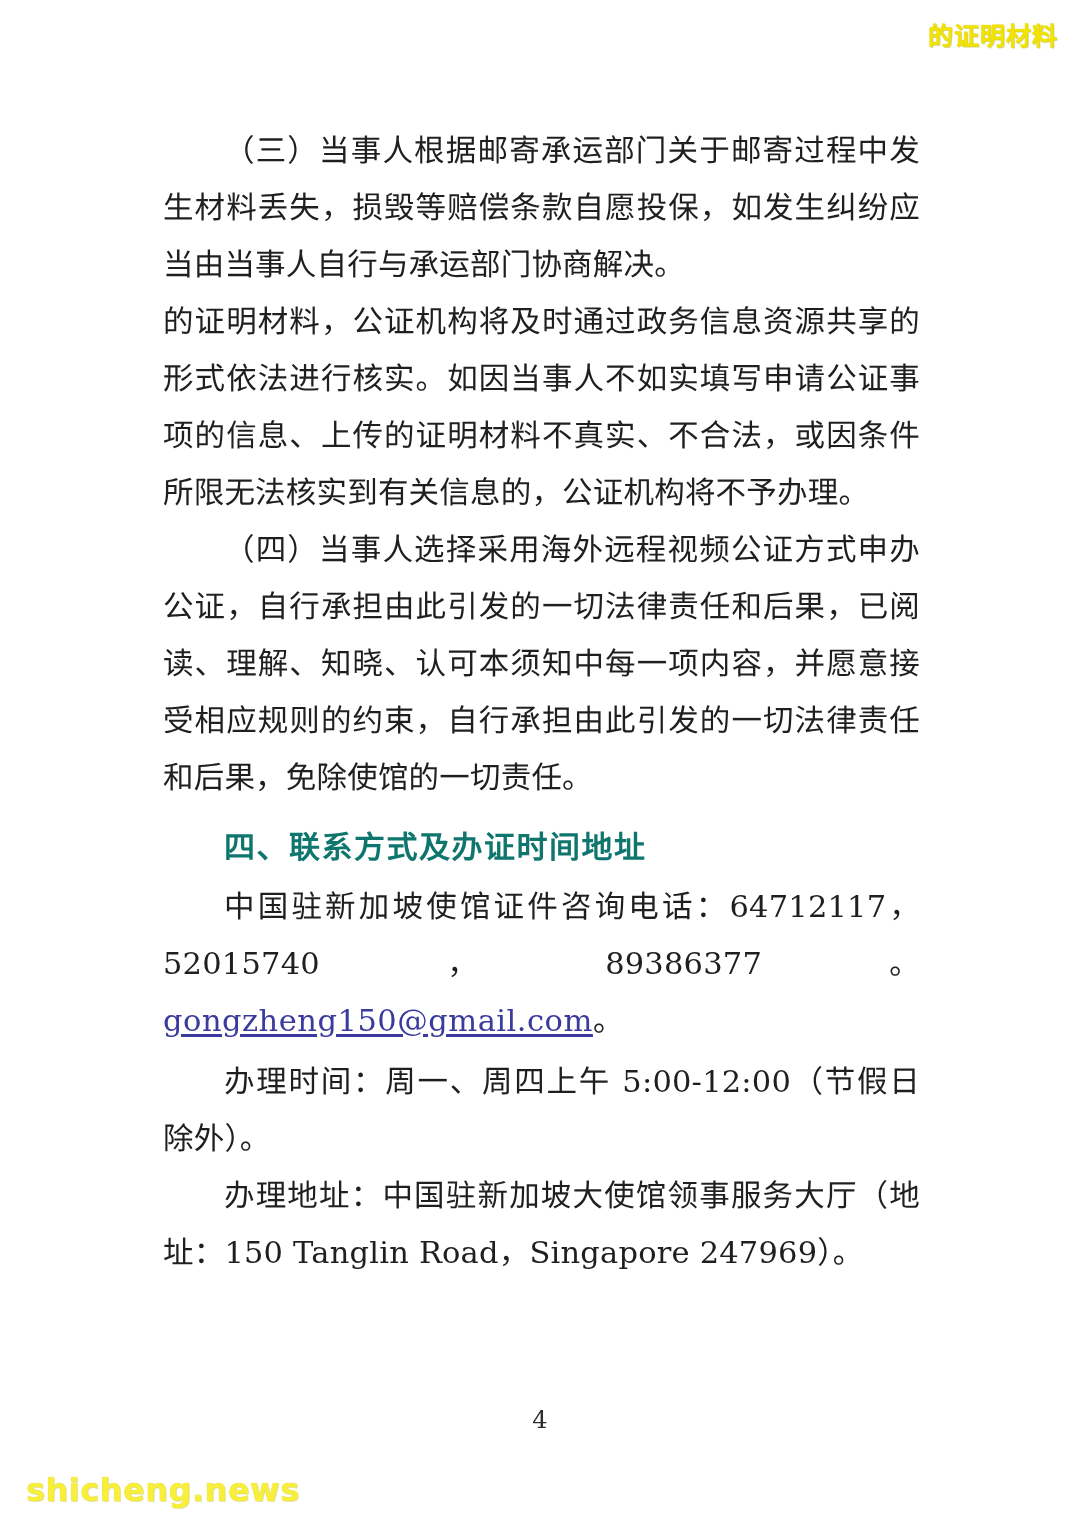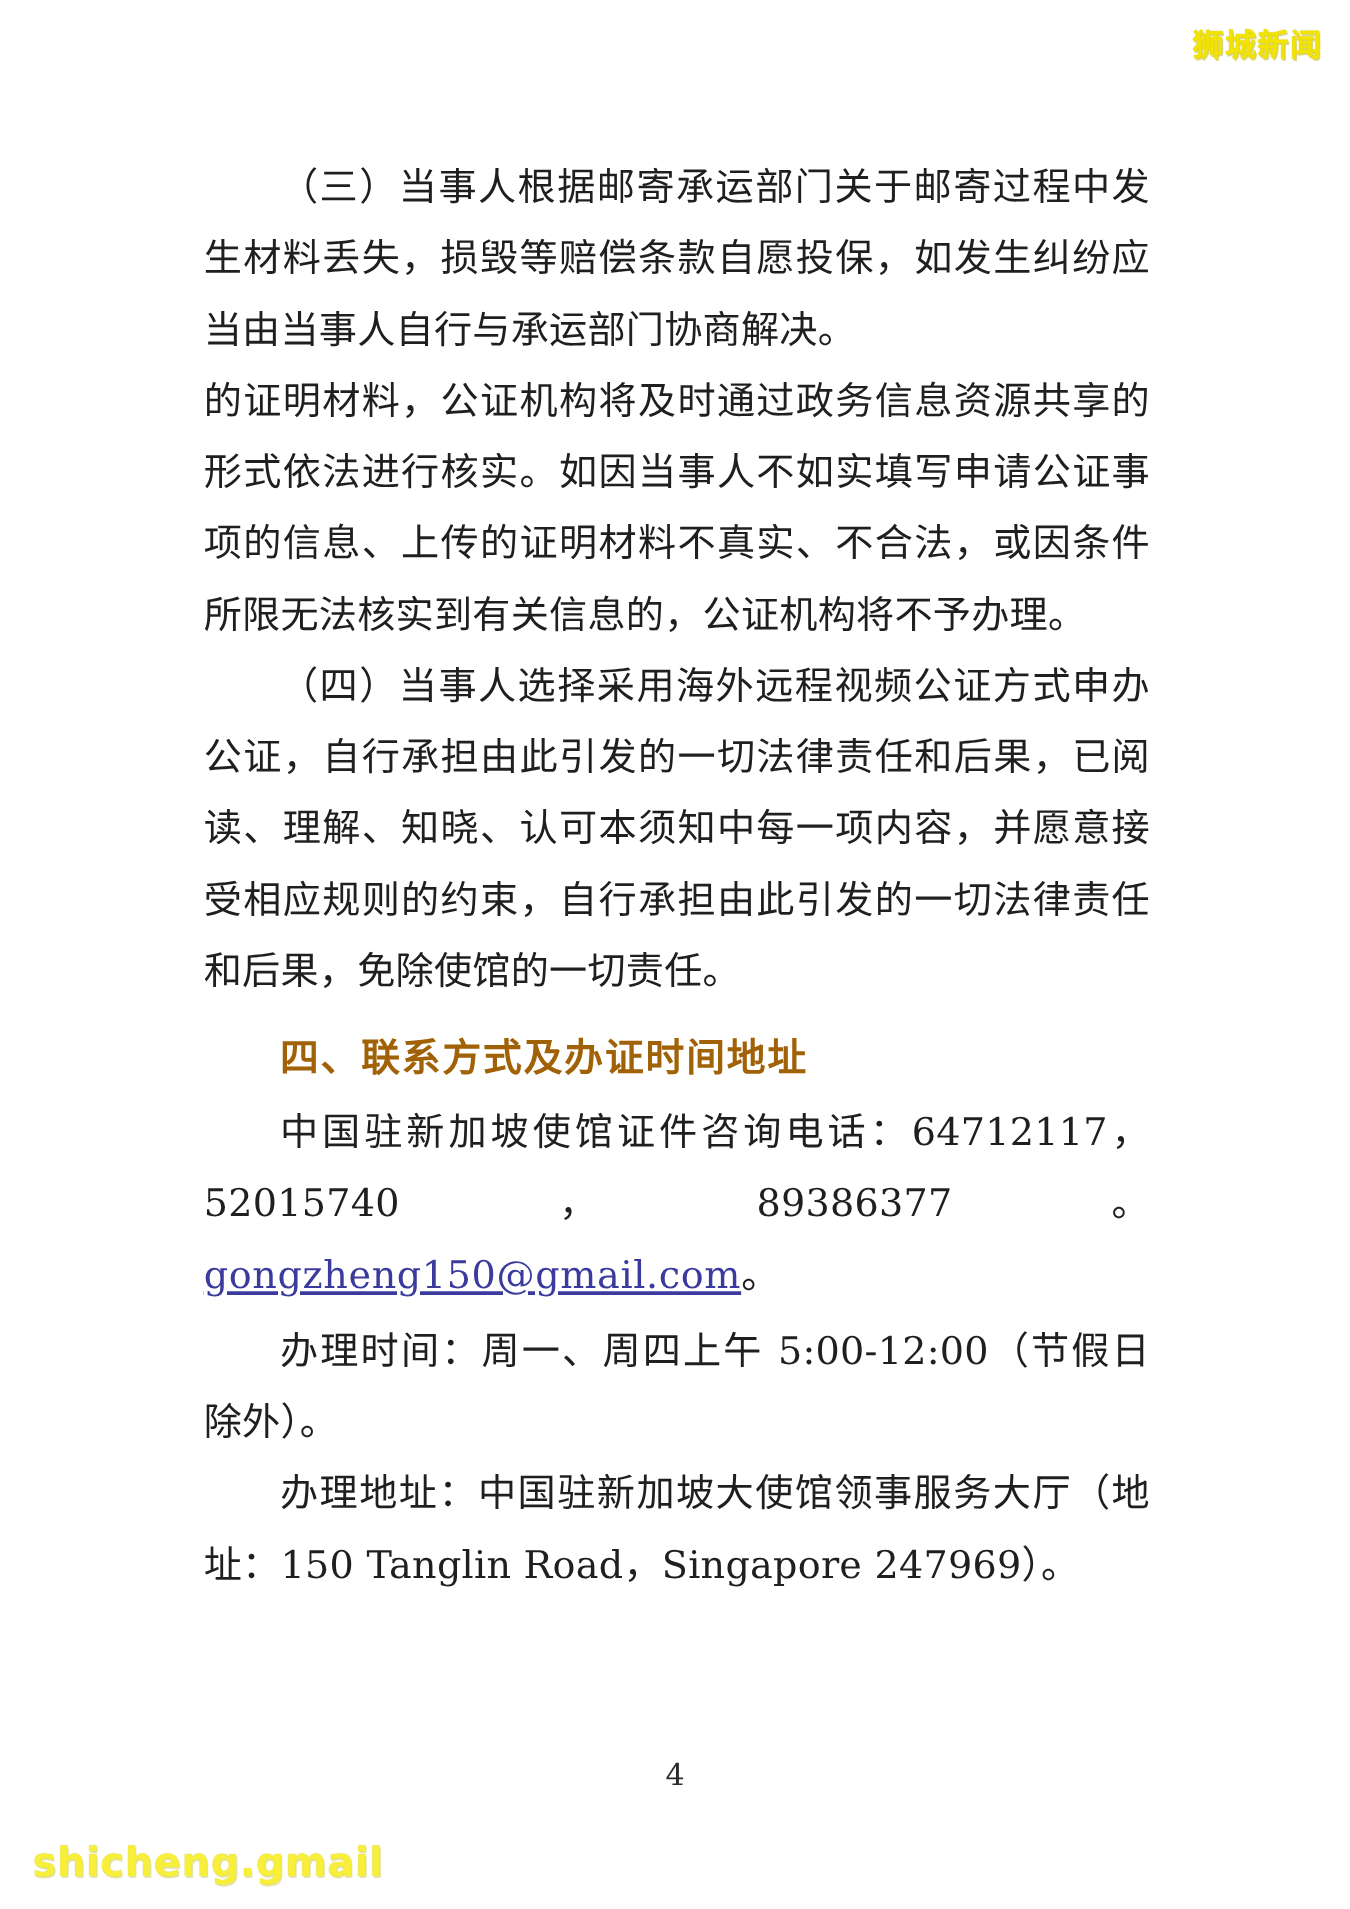--- a/index.html
+++ b/index.html
@@ -77,21 +77,21 @@
   }
 
   .heading {
     font-family: "DejaVu Sans", "Liberation Sans", sans-serif;
     font-weight: 700;
     font-size: 31px;
     line-height: 57px;
     margin: 13px 0 2px 0;
     text-indent: 61px;
     letter-spacing: 1.5px;
-    color: #a16207;
+    color: #0f766e;
   }
 
   .spacer-sm { height: 4px; }
 
   
   .para.stretch {
     text-align-last: justify;
   }
 
   .email-link {
@@ -110,21 +110,21 @@
     font-size: 24px;
     font-family: "DejaVu Serif", "Liberation Serif", serif;
     color: #2b2b2e;
   }
 </style>
 </head>
 <body>
 
 <div class="page">
 
-  <div class="watermark-top">狮城新闻</div>
+  <div class="watermark-top">的证明材料</div>
 
   <div class="body-col">
 
     <p class="para indent">（三）当事人根据邮寄承运部门关于邮寄过程中发生材料丢失，损毁等赔偿条款自愿投保，如发生纠纷应当由当事人自行与承运部门协商解决。</p>
 
     <p class="para">的证明材料，公证机构将及时通过政务信息资源共享的形式依法进行核实。如因当事人不如实填写申请公证事项的信息、上传的证明材料不真实、不合法，或因条件所限无法核实到有关信息的，公证机构将不予办理。</p>
 
     <p class="para indent">（四）当事人选择采用海外远程视频公证方式申办公证，自行承担由此引发的一切法律责任和后果，已阅读、理解、知晓、认可本须知中每一项内容，并愿意接受相应规则的约束，自行承担由此引发的一切法律责任和后果，免除使馆的一切责任。</p>
 
     <h2 class="heading">四、联系方式及办证时间地址</h2>
@@ -136,15 +136,15 @@
     <div class="spacer-sm"></div>
 
     <p class="para indent">办理时间：周一、周四上午 5:00-12:00（节假日除外）。</p>
 
     <p class="para indent">办理地址：中国驻新加坡大使馆领事服务大厅（地址：150 Tanglin Road，Singapore 247969）。</p>
 
   </div>
 
   <div class="page-number">4</div>
 
-  <div class="watermark-bottom">shicheng.gmail</div>
+  <div class="watermark-bottom">shicheng.news</div>
 
 </div>
 
 </body></html>

